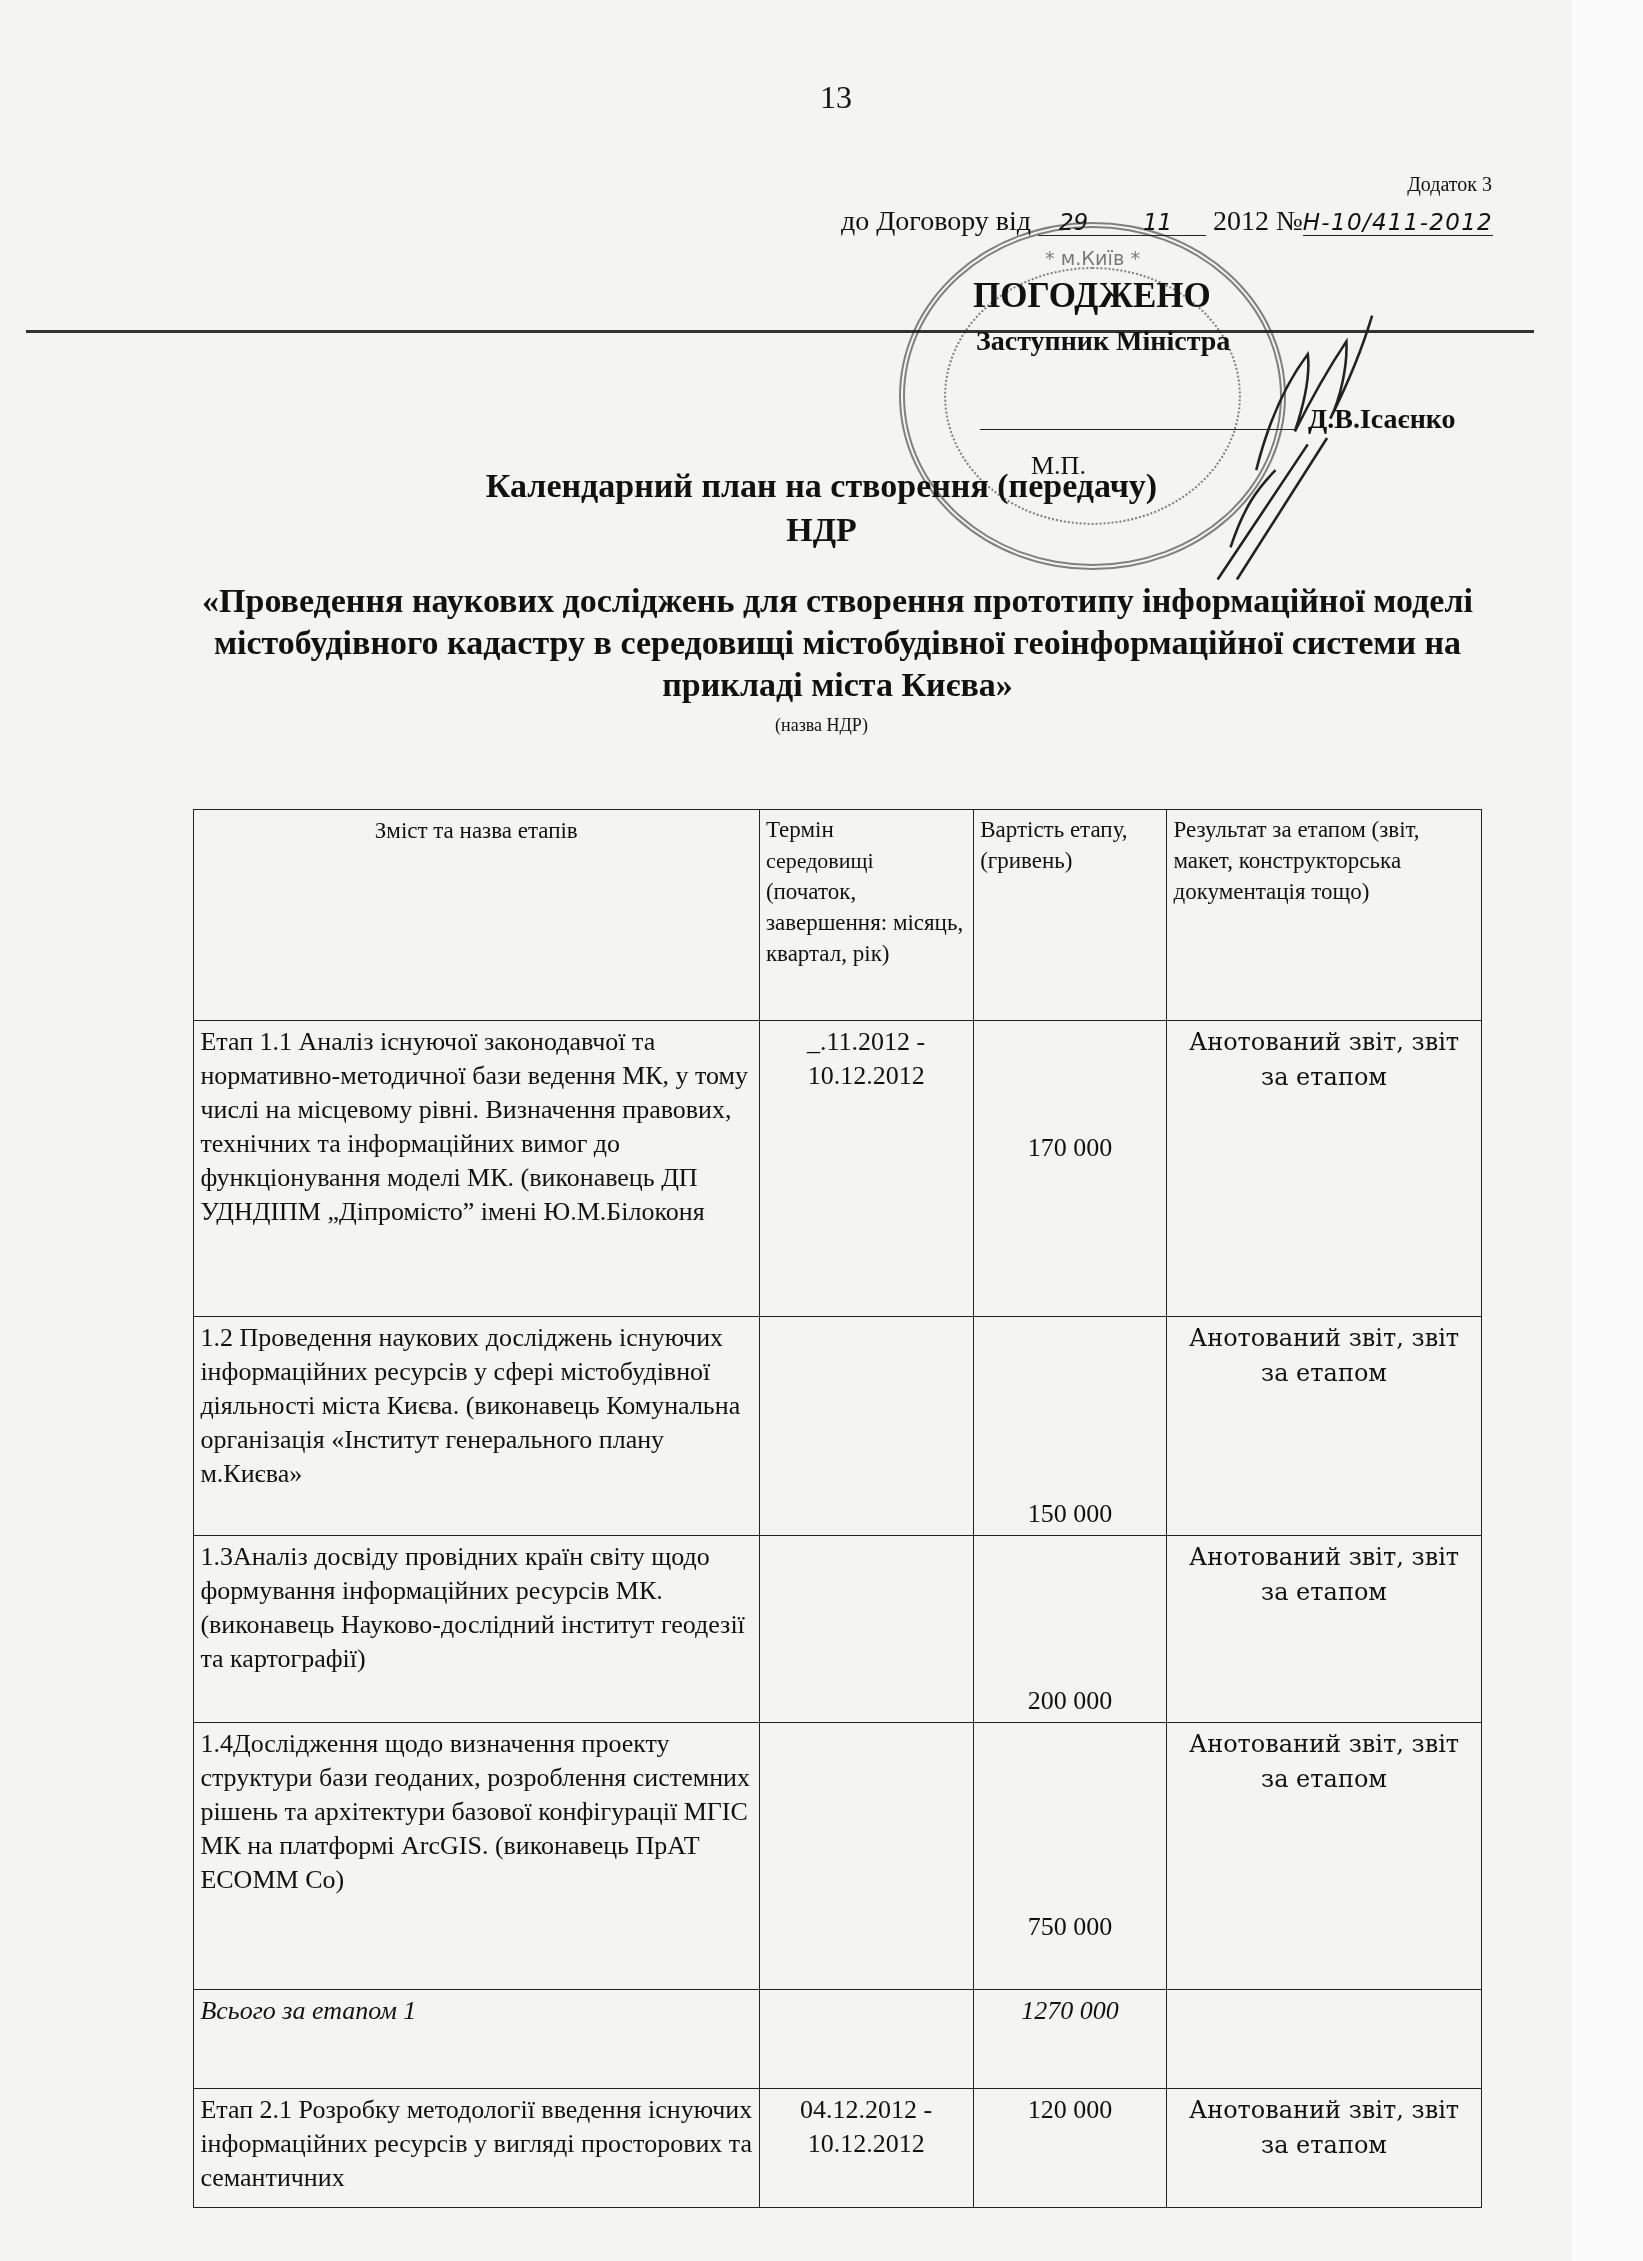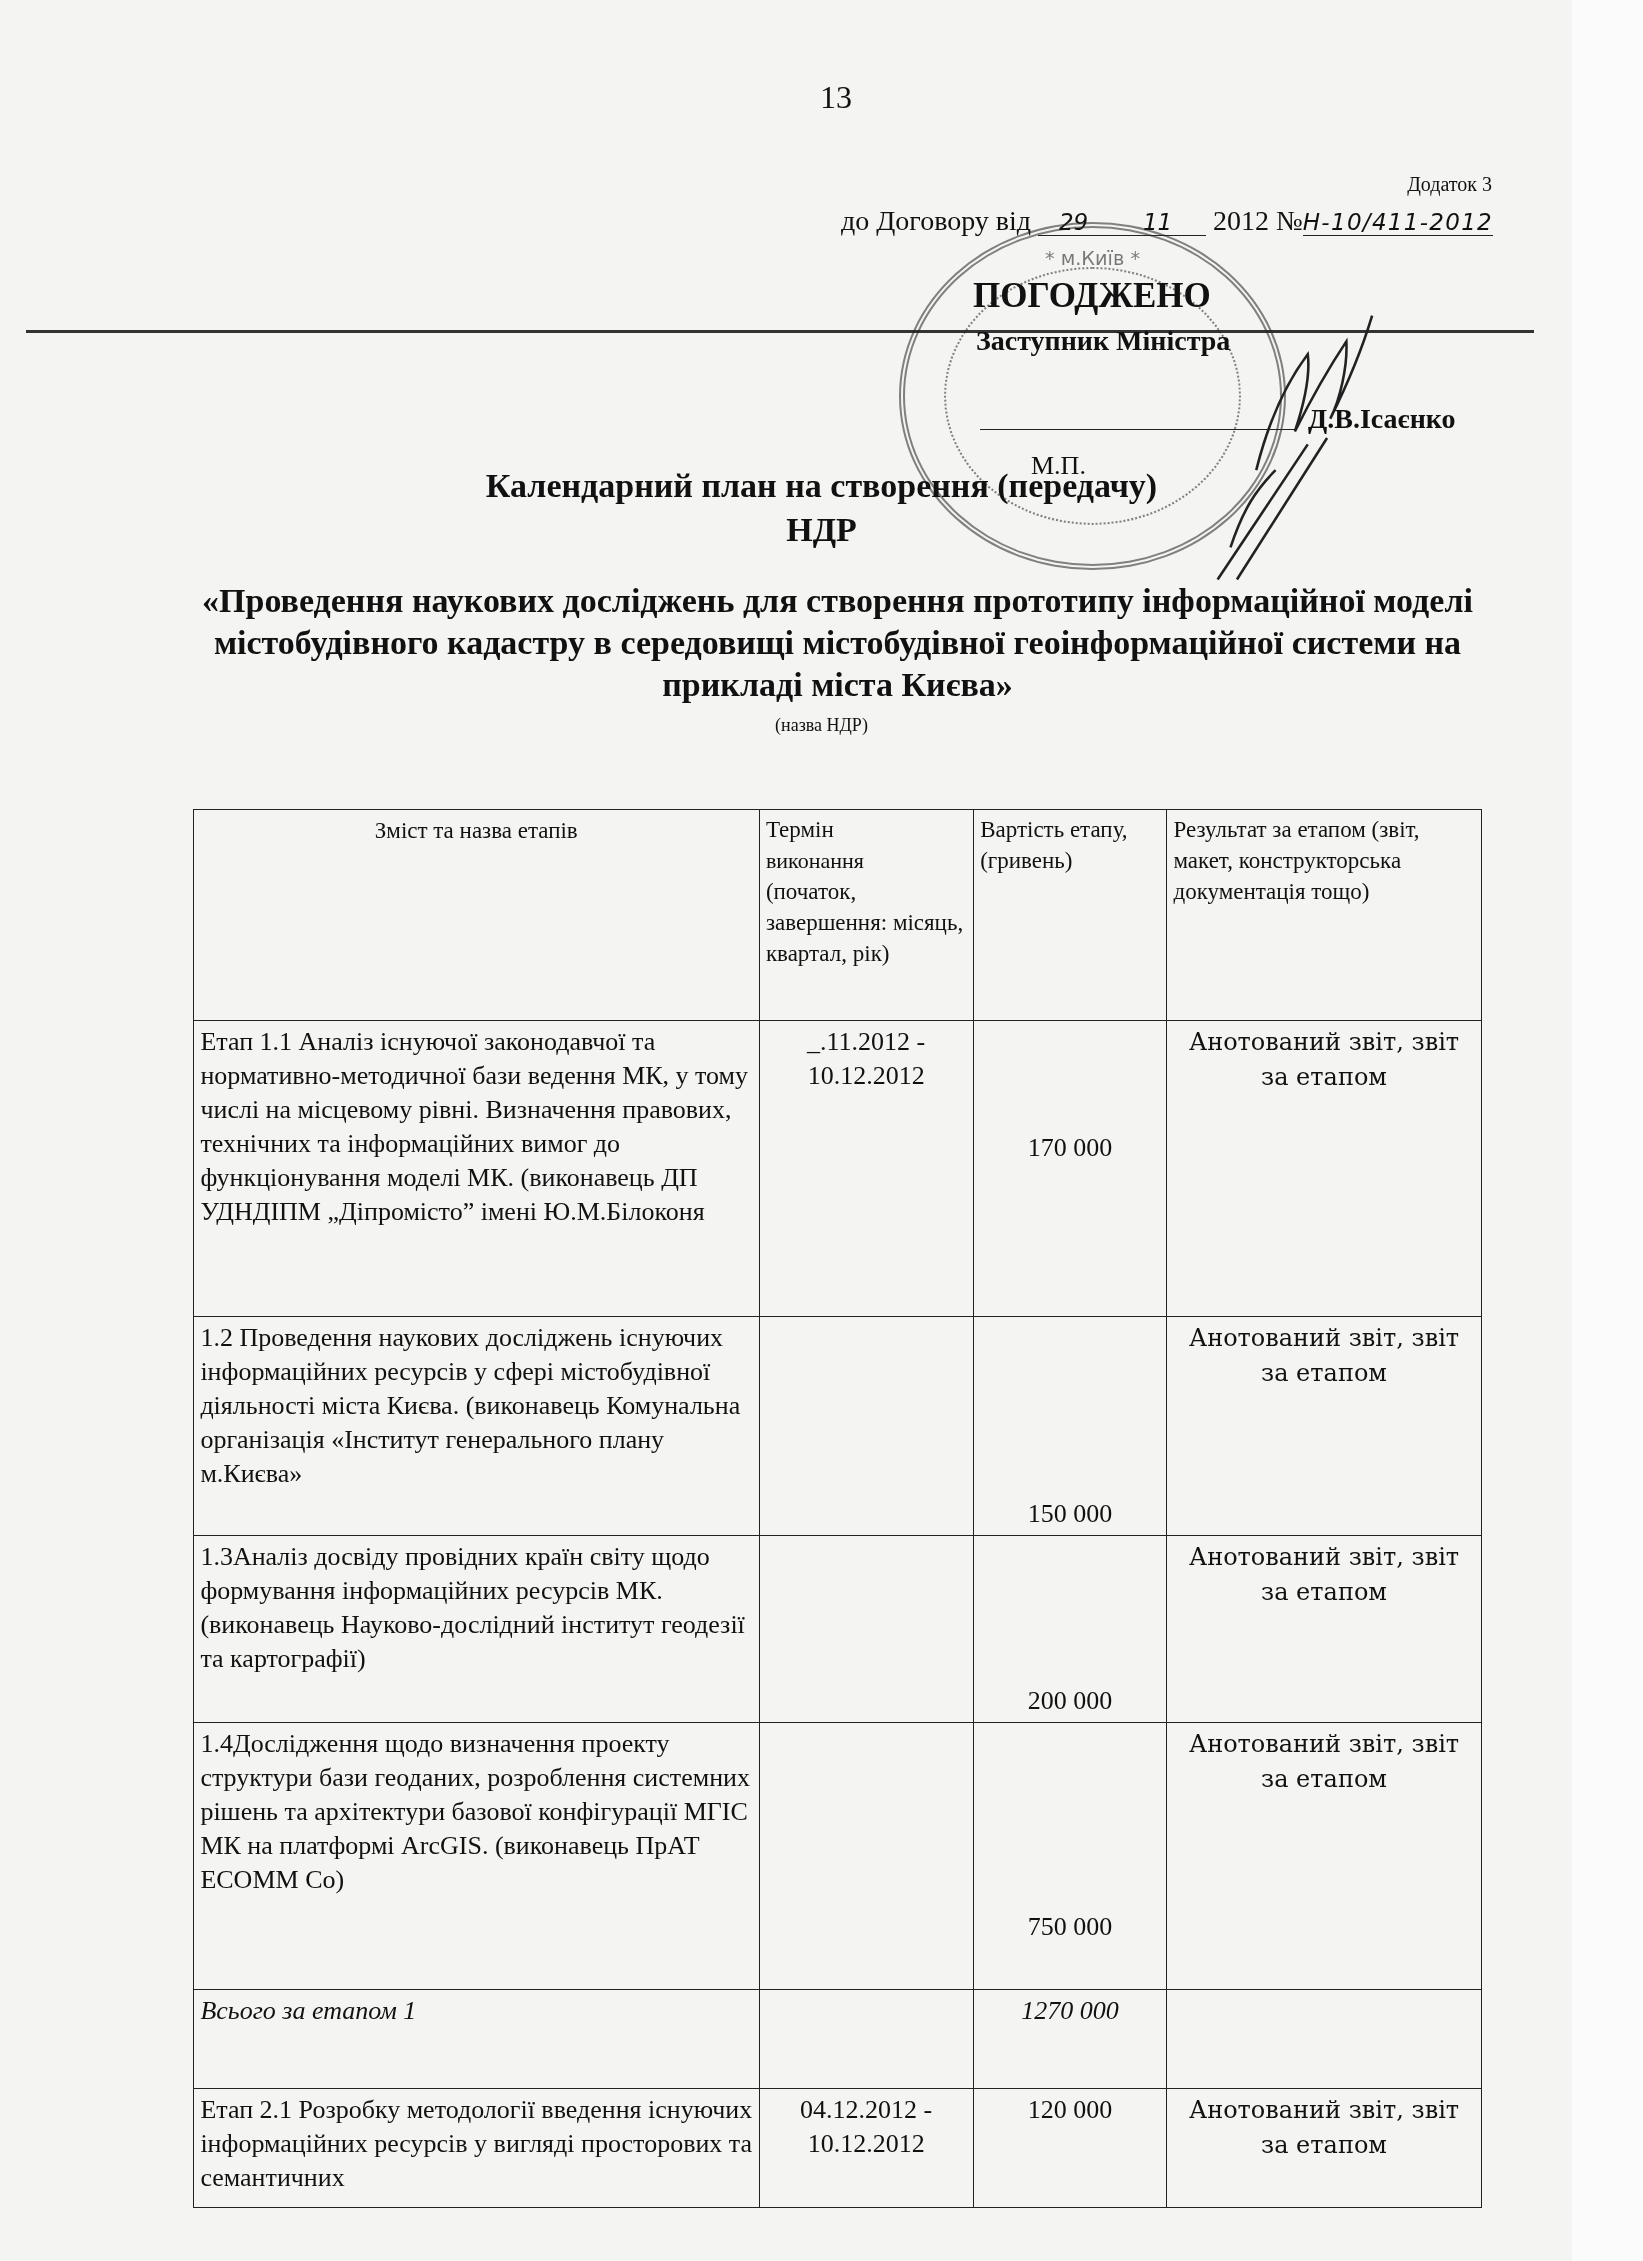--- a/index.html
+++ b/index.html
@@ -86,21 +86,21 @@
 <div class="abs title2">НДР</div>
 <div class="abs topic">«Проведення наукових досліджень для створення прототипу інформаційної моделі містобудівного кадастру в середовищі містобудівної геоінформаційної системи на прикладі міста Києва»</div>
 <div class="abs topic-caption">(назва НДР)</div>
 
 <table class="plan">
   <tbody>
       <tr style="height:211px">
     <th class="c1">Зміст та назва етапів</th>
     <th class="c2">
       <div>Термін</div>
-      <div class="small">виконання</div>
+      <div class="small">середовищі</div>
       <div>(початок, завершення: місяць, квартал, рік)</div>
     </th>
     <th class="c3">Вартість етапу, (гривень)</th>
     <th class="c4">Результат за етапом (звіт, макет, конструкторська документація тощо)</th>
   </tr>
 
   <tr style="height:296px">
     <td class="c1">Етап 1.1 Аналіз існуючої законодавчої та нормативно-методичної бази ведення МК, у тому числі на місцевому рівні. Визначення правових, технічних та інформаційних вимог до функціонування моделі МК. (виконавець  ДП УДНДІПМ „Діпромісто” імені Ю.М.Білоконя</td>
     <td class="c2 center">_.11.2012 - 10.12.2012</td>
     <td class="c3 num-mid" style="vertical-align:bottom;padding-bottom:45px;">170  000</td>

